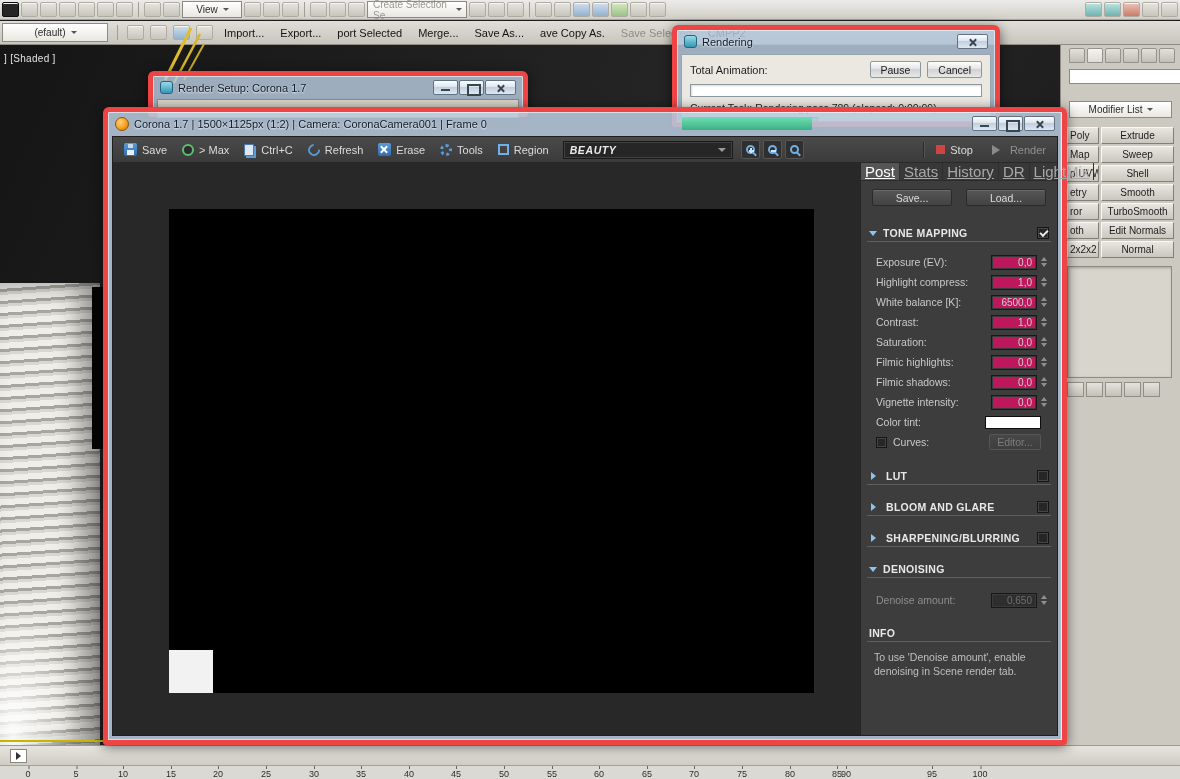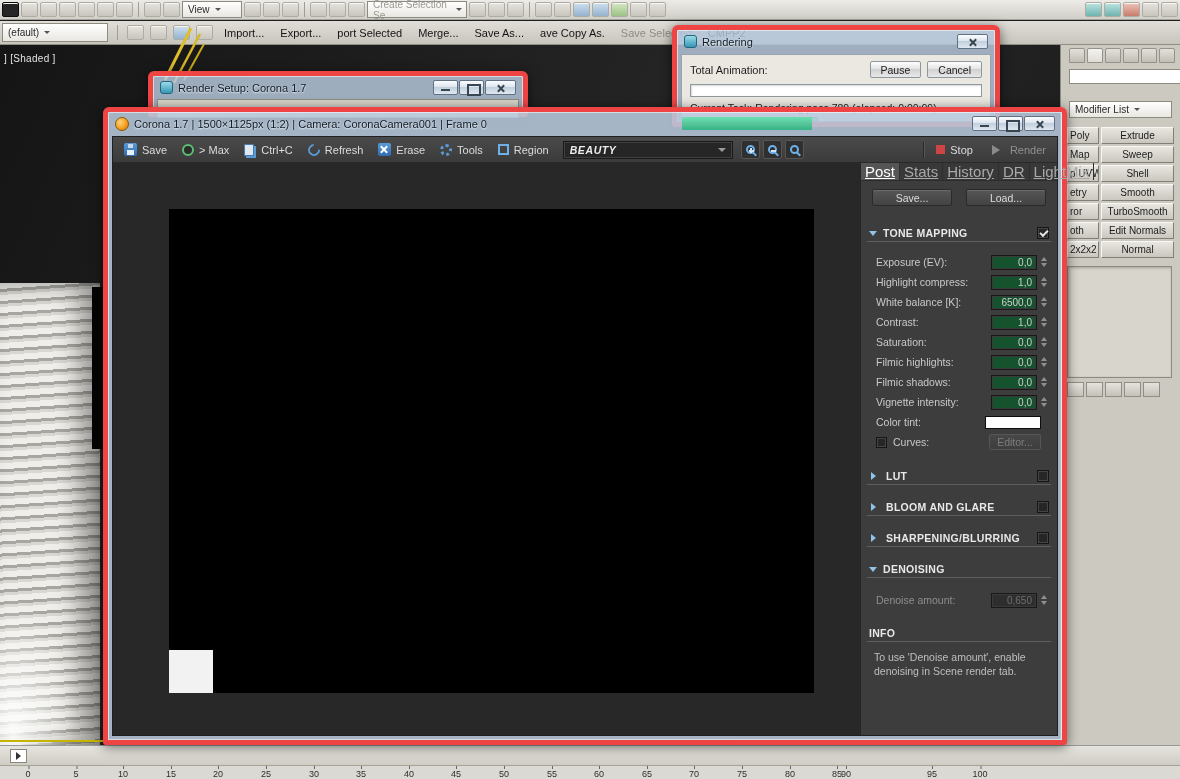--- a/index.html
+++ b/index.html
@@ -14,21 +14,21 @@
   .ti { flex:0 0 auto; width:17px; height:15px; border-radius:2px;
         background:linear-gradient(#e6e4de,#c8c5bd); border:1px solid #aeaba3;
         box-shadow:inset 0 1px 0 #f7f6f3; }
   .ti.dark { background:#262626; border-color:#0e0e0e; }
   .ti.blue { background:linear-gradient(#cfe0ee,#94b2cf); }
   .ti.green{ background:linear-gradient(#d4e8c4,#9cc284); }
   .ti.red  { background:linear-gradient(#eec4ba,#c87c6a); }
   .ti.teal { background:linear-gradient(#bce4e1,#6fb3ae); }
   .tsep { flex:0 0 auto; width:1px; height:15px; background:#a09d95; margin:0 3px; }
   .combo { height:17px; background:linear-gradient(#ffffff,#e9e7e1); border:1px solid #8d8a82;
-           display:flex; align-items:center; padding:0 4px 0 5px; color:#2a2a2a; font-size:10px; gap:5px; }
+           display:flex; align-items:center; padding:0 4px 0 5px; color:#2a2a2a; font-size:10px; gap:5px;justify-content:center; }
   .combo .ca { width:0; height:0; border:3px solid transparent; border-top-color:#555; margin-top:3px; }
   .combo.grayed { color:#9a978f; }
   .tspacer { flex:1; }
 
   #tb2 { position:absolute; left:0; top:21px; width:1180px; height:24px; z-index:2;
          background:linear-gradient(#e0ded8,#c8c5bd); border-bottom:1px solid #908d85;
          display:flex; align-items:center; gap:6px; padding:0 2px; }
   .fbtn { font-size:11px; color:#141414; padding:2px 5px; white-space:nowrap; }
   .fbtn.grayed { color:#8f8c84; }
 
@@ -179,21 +179,21 @@
   .tri.down { border:4px solid transparent; border-top:5px solid #8fc3ea; margin-top:5px; }
   .tri.right { border:4px solid transparent; border-left:5px solid #8fc3ea; margin-left:2px; }
   .chk { margin-left:auto; width:12px; height:12px; background:#262626; border:1px solid #151515;
          box-shadow:inset 0 0 0 1px #454545; position:relative; flex:0 0 auto; }
   .chk.sm { margin-left:0; width:11px; height:11px; }
   .chk.on::after { content:""; position:absolute; left:2px; top:2px; width:6px; height:3px;
                    border-left:2px solid #eaeaea; border-bottom:2px solid #eaeaea; transform:rotate(-45deg); }
   .frow { display:flex; align-items:center; height:20px; padding:0 8px 0 15px; flex:0 0 auto; }
   .flabel { flex:1; color:#c9c9c9; font-size:10.5px; }
   .flabel.dim { color:#8d8d8d; }
-  .fval { width:46px; height:15px; background:#14532d; border:1px solid #181818; box-shadow:inset 0 0 0 1px #3a3a3a;
+  .fval { width:46px; height:15px; background:#be185d; border:1px solid #181818; box-shadow:inset 0 0 0 1px #3a3a3a;
           color:#cfcfcf; font-size:10px; display:flex; align-items:center; justify-content:flex-end; padding:0 4px; }
   .fval.dim { color:#6f6f6f; background:#2e2e2e; }
   .spin { width:10px; height:15px; display:flex; flex-direction:column; align-items:center; justify-content:center; gap:2px; margin-left:2px; }
   .spin i { display:block; width:0; height:0; border:3px solid transparent; }
   .spin .up { border-bottom:4px solid #8f8f8f; }
   .spin .dn { border-top:4px solid #8f8f8f; }
   .swatch { width:56px; height:13px; background:#fff; border:1px solid #0d0d0d; margin-right:8px; }
   .edbtn { width:52px; height:16px; margin-right:8px; }
   .info-text { margin:8px 10px 0 13px; color:#bfbfbf; font-size:10.5px; line-height:1.35; width:172px; }
 </style>

